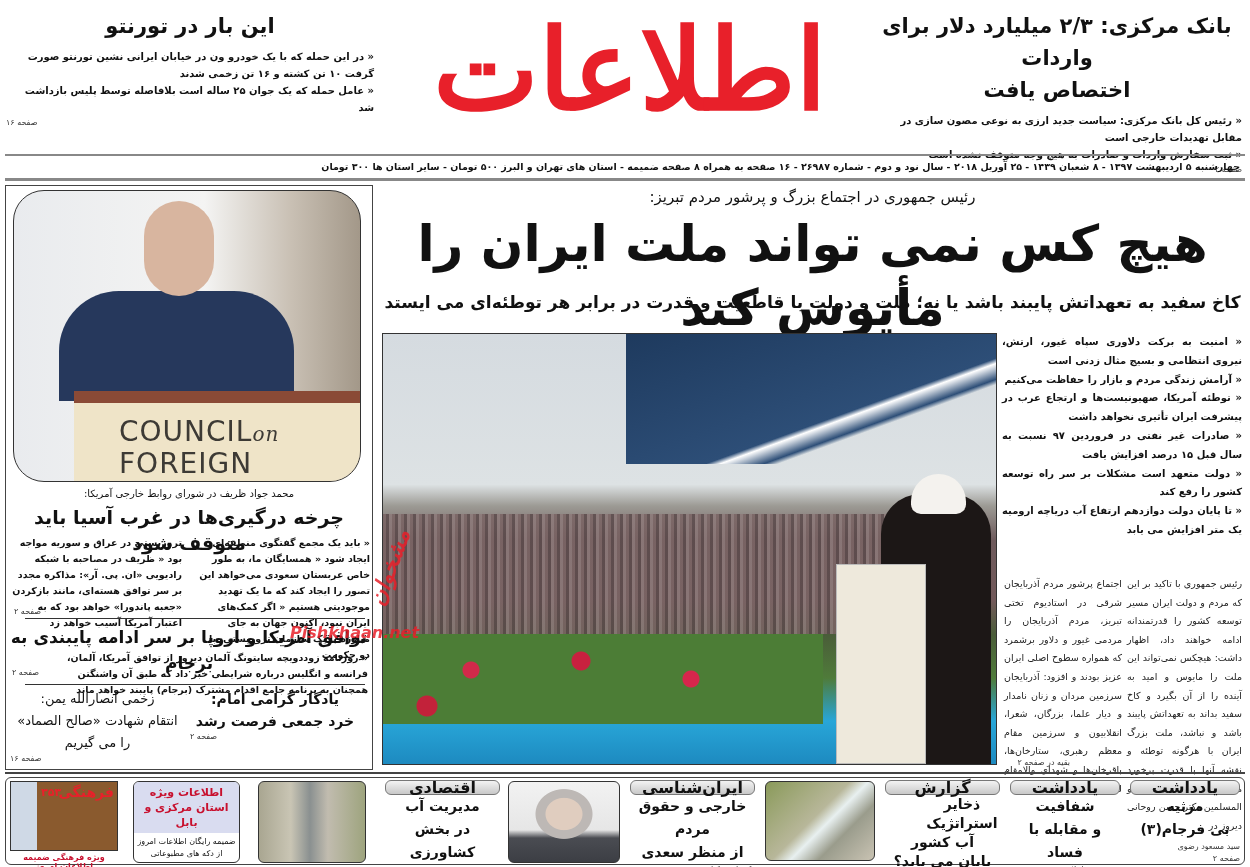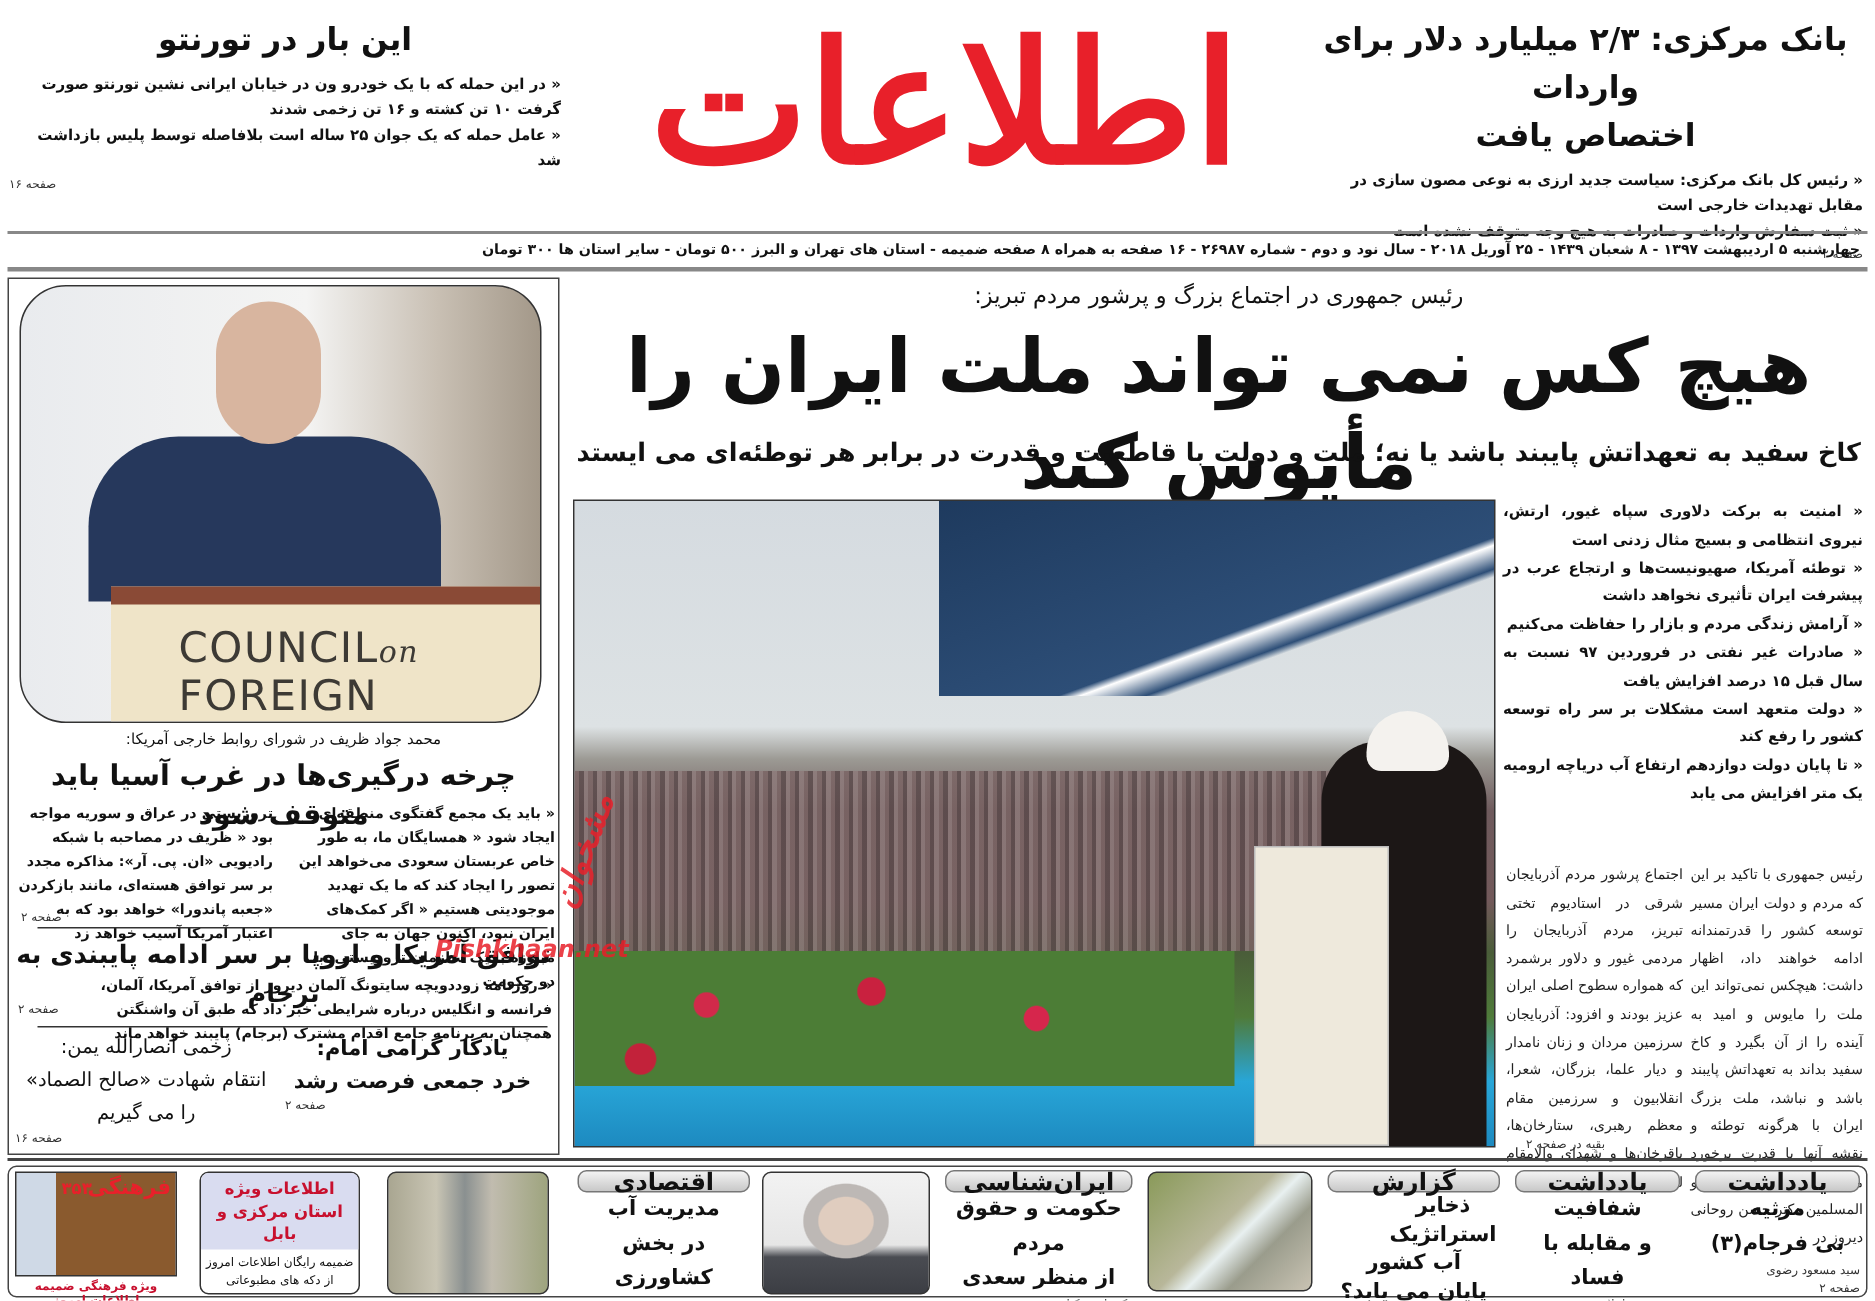--- a/index.html
+++ b/index.html
@@ -94,22 +94,22 @@
   <div class="stadium"></div>
   <div class="flowers"></div>
   <div class="awning"></div>
   <div class="cleric"></div>
   <div class="turban"></div>
   <div class="podium"></div>
 </div>
 
 <div class="abs bullet-col" style="right:8px; top:333px; width:240px;">
   <div>« امنیت به برکت دلاوری سپاه غیور، ارتش، نیروی انتظامی و بسیج مثال زدنی است</div>
+  <div>« آرامش زندگی مردم و بازار را حفاظت می‌کنیم</div>
   <div>« توطئه آمریکا، صهیونیست‌ها و ارتجاع عرب در پیشرفت ایران تأثیری نخواهد داشت</div>
-  <div>« آرامش زندگی مردم و بازار را حفاظت می‌کنیم</div>
   <div>« صادرات غیر نفتی در فروردین ۹۷ نسبت به سال قبل ۱۵ درصد افزایش یافت</div>
   <div>« دولت متعهد است مشکلات بر سر راه توسعه کشور را رفع کند</div>
   <div>« تا پایان دولت دوازدهم ارتفاع آب دریاچه ارومیه یک متر افزایش می یابد</div>
 </div>
 
 <div class="abs body-col" style="right:8px; top:575px; width:115px;">رئیس جمهوری با تاکید بر این که مردم و دولت ایران مسیر توسعه کشور را قدرتمندانه ادامه خواهند داد، اظهار داشت: هیچکس نمی‌تواند این ملت را مایوس و امید به آینده را از آن بگیرد و کاخ سفید بداند به تعهداتش پایبند باشد و نباشد، ملت بزرگ ایران با هرگونه توطئه و نقشه آنها با قدرت برخورد می‌کند. حجت الاسلام و المسلمین دکتر حسن روحانی دیروز در</div>
 <div class="abs body-col" style="right:128px; top:575px; width:118px;">اجتماع پرشور مردم آذربایجان شرقی در استادیوم تختی تبریز، مردم آذربایجان را مردمی غیور و دلاور برشمرد که همواره سطوح اصلی ایران عزیز بودند و افزود: آذربایجان سرزمین مردان و زنان نامدار و دیار علما، بزرگان، شعرا، انقلابیون و سرزمین مقام معظم رهبری، ستارخان‌ها، باقرخان‌ها و شهدای والامقام لشکر عاشوراست.</div>
 <div class="abs small" style="right:180px; top:758px;">بقیه در صفحه ۲</div>
 
 <div class="abs box" style="left:5px; top:185px; width:368px; height:585px;"></div>
@@ -170,21 +170,21 @@
 <div class="abs" style="right:250px; top:780px; width:115px;">
   <div class="tag">گزارش</div>
   <div class="strip-title" style="line-height:19px;margin-left:39px;">ذخایر استراتژیک</div>
   <div class="strip-title" style="line-height:19px;">آب کشور</div>
   <div class="strip-title" style="line-height:19px;">پایان می یابد؟</div>
   <div class="strip-author">صفحه ۵</div>
 </div>
 <div class="abs thumb" style="right:375px; top:781px; width:110px; height:80px; background:linear-gradient(135deg,#8a9a5a 0%,#b8b79a 45%,#e8f0f0 55%,#9a9c8c 70%,#c9c3b3 100%);"></div>
 <div class="abs" style="right:495px; top:780px; width:125px;">
   <div class="tag">ایران‌شناسی</div>
-  <div class="strip-title">حکومت و حقوق مردم</div>
+  <div class="strip-title">خارجی و حقوق مردم</div>
   <div class="strip-title">از منظر سعدی</div>
   <div class="strip-author">دکتر احمد کتابی</div>
 
 </div>
 <div class="abs thumb" style="right:630px; top:781px; width:112px; height:82px; background:radial-gradient(ellipse at 50% 40%, #e0cdbf 0 18px, #bdb8b5 19px 28px, transparent 29px), linear-gradient(#f2f2f2 0%, #e6e6e6 60%, #4a4c52 70%, #3c3e44 100%);"></div>
 <div class="abs" style="right:750px; top:780px; width:115px;">
   <div class="tag">اقتصادی</div>
   <div class="strip-title">مدیریت آب</div>
   <div class="strip-title">در بخش کشاورزی</div>
 

